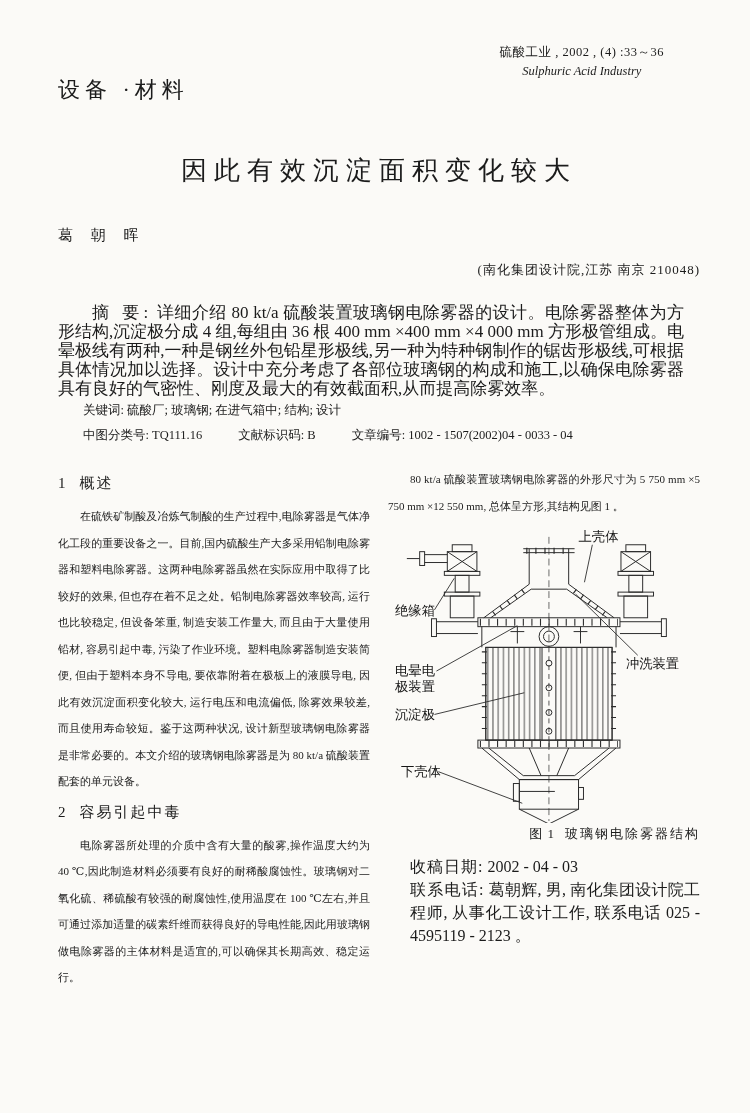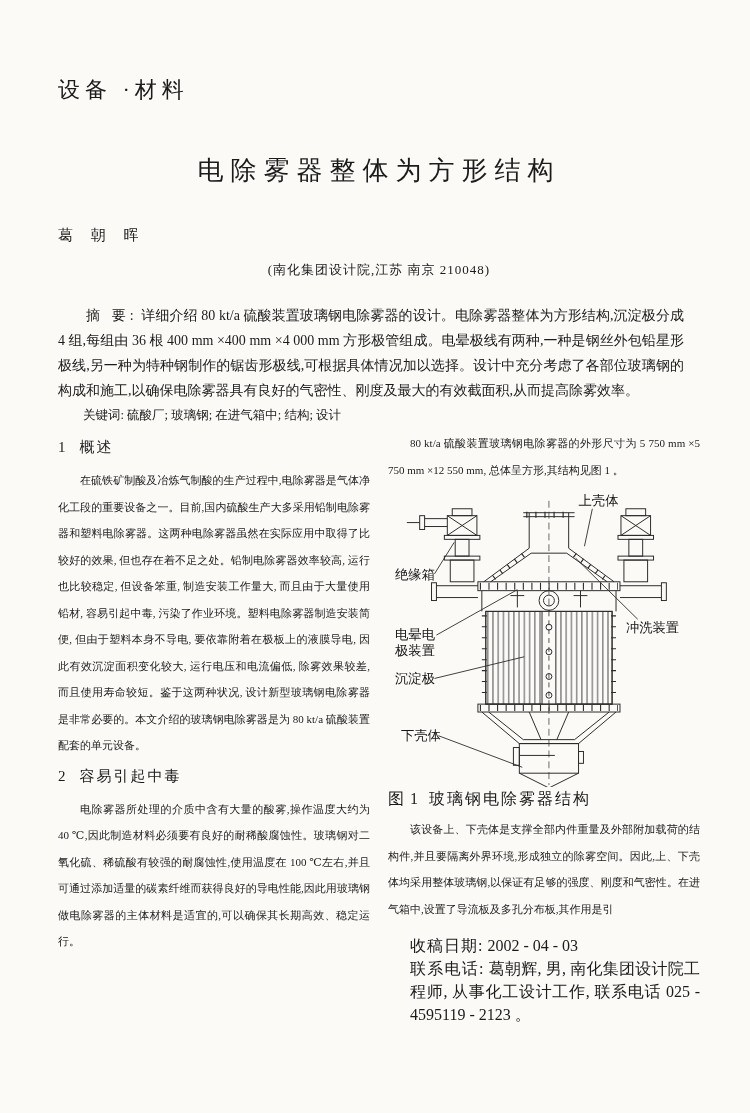--- a/index.html
+++ b/index.html
@@ -18,61 +18,66 @@
   }
   
   .page-header { display: flex; justify-content: space-between; align-items: flex-start; }
   .section-label { font-size: 22px; letter-spacing: 5px; margin-top: 31px; }
   .journal-info { text-align: center; margin-right: 36px; }
   .journal-cn { font-size: 12.5px; letter-spacing: 0.5px; }
   .journal-en { font-size: 12.5px; font-style: italic; margin-top: 3px; }
   
   .title { text-align: center; font-size: 26px; font-weight: normal; letter-spacing: 7px; margin: 48px 0 0 0; }
   .author { text-align: left; font-size: 15px; letter-spacing: 7px; margin-top: 38px; }
-  .affiliation { text-align: center; font-size: 13px; margin-top: 16px; letter-spacing: 1px; }
-  
-  .abstract { font-size: 14px; line-height: 25px; text-align: justify; text-indent: 2em; margin: 24px 16px 0 0; }
+  .affiliation { text-align: right; font-size: 13px; margin-top: 16px; letter-spacing: 1px; }
+  
+  .abstract { font-size: 17px; line-height: 19px; text-align: justify; text-indent: 2em; margin: 24px 16px 0 0; }
   .abstract .lbl { letter-spacing: 4px; }
   .keywords { font-size: 12.5px; line-height: 25px; text-indent: 2em; margin: 0; }
   .clc-line { font-size: 12.5px; line-height: 25px; text-indent: 2em; margin: 0; }
   .clc-line .pair { margin-right: 36px; }
   
-  .columns { display: flex; gap: 18px; margin-top: 2px; }
+  .columns { display: flex; gap: 18px; margin-top: 18px; }
   .col { width: 312px; }
   h2.sec { font-size: 15px; font-weight: normal; margin: 8px 0 10px 0; letter-spacing: 2px; }
   h2.sec .sec-no { margin-right: 14px; letter-spacing: 0; }
   .body-para { font-size: 11px; line-height: 26.5px; text-align: justify; text-indent: 2em; margin: 0; }
   .sec2-head { margin-top: 28px; }
   
   figure { margin: 8px 0 6px 0; padding: 0; }
-  figcaption { text-align: left; font-size: 16px; margin-top: 2px; letter-spacing: 2px; }
+  figcaption { text-align: right; font-size: 13px; margin-top: 2px; letter-spacing: 2px; }
   figcaption .fig-no { margin-right: 10px; letter-spacing: 1px; }
   svg { display: block; margin: 0 auto; }
   
   .footnote { font-size: 16px; line-height: 23px; margin-top: 12px; padding-left: 22px; }
   .footnote p { margin: 0; text-align: justify; }
   .footnote .fn-lbl { letter-spacing: 1px; }
 </style>
 </head>
 <body>
 
 <div class="page">
 
   <header class="page-header">
     <div class="section-label">设备 ·材料</div>
+    <div class="journal-info">
+      <div class="journal-cn">硫酸工业 , 2002 , (4) :33～36</div>
+      <div class="journal-en">Sulphuric Acid Industry</div>
+    </div>
   </header>
 
-  <h1 class="title">电除雾器整体为方形结构</h1>
+  <h1 class="title">因此有效沉淀面积变化较大</h1>
   <div class="author">葛 朝 晖</div>
   <div class="affiliation">(南化集团设计院,江苏 南京 210048)</div>
 
   <p class="abstract"><span class="lbl">摘  要:</span> <span>详细介绍 80 kt/a 硫酸装置玻璃钢电除雾器的设计。电除雾器整体为方形结构,沉淀极分成 4 组,每组由 36 根 400 mm ×400 mm ×4 000 mm 方形极管组成。电晕极线有两种,一种是钢丝外包铅星形极线,另一种为特种钢制作的锯齿形极线,可根据具体情况加以选择。设计中充分考虑了各部位玻璃钢的构成和施工,以确保电除雾器具有良好的气密性、刚度及最大的有效截面积,从而提高除雾效率。</span></p>
 
   <p class="keywords"><span class="lbl">关键词:</span> <span>硫酸厂; 玻璃钢; 在进气箱中; 结构; 设计</span></p>
 
+  <p class="clc-line"><span class="pair"><span>中图分类号:</span> <span>TQ111.16</span></span><span class="pair"><span>文献标识码:</span> <span>B</span></span><span class="pair"><span>文章编号:</span> <span>1002 - 1507(2002)04 - 0033 - 04</span></span></p>
 
   <div class="columns">
 
     <div class="col col-left">
       <h2 class="sec"><span class="sec-no">1</span><span>概述</span></h2>
       <p class="body-para">在硫铁矿制酸及冶炼气制酸的生产过程中,电除雾器是气体净化工段的重要设备之一。目前,国内硫酸生产大多采用铅制电除雾器和塑料电除雾器。这两种电除雾器虽然在实际应用中取得了比较好的效果, 但也存在着不足之处。铅制电除雾器效率较高, 运行也比较稳定, 但设备笨重, 制造安装工作量大, 而且由于大量使用铅材, 容易引起中毒, 污染了作业环境。塑料电除雾器制造安装简便, 但由于塑料本身不导电, 要依靠附着在极板上的液膜导电, 因此有效沉淀面积变化较大, 运行电压和电流偏低, 除雾效果较差, 而且使用寿命较短。鉴于这两种状况, 设计新型玻璃钢电除雾器是非常必要的。本文介绍的玻璃钢电除雾器是为 80 kt/a 硫酸装置配套的单元设备。</p>
       <h2 class="sec sec2-head"><span class="sec-no">2</span><span>容易引起中毒</span></h2>
       <p class="body-para">电除雾器所处理的介质中含有大量的酸雾,操作温度大约为 40 ℃,因此制造材料必须要有良好的耐稀酸腐蚀性。玻璃钢对二氧化硫、稀硫酸有较强的耐腐蚀性,使用温度在 100 ℃左右,并且可通过添加适量的碳素纤维而获得良好的导电性能,因此用玻璃钢做电除雾器的主体材料是适宜的,可以确保其长期高效、稳定运行。</p>
     </div>
 
@@ -191,21 +196,20 @@
             <text x="4" y="150">电晕电</text>
             <text x="4" y="166">极装置</text>
             <text x="4" y="195">沉淀极</text>
             <text x="238" y="143">冲洗装置</text>
             <text x="10" y="252">下壳体</text>
           </g>
         </svg>
         <figcaption><span class="fig-no">图 1</span><span>玻璃钢电除雾器结构</span></figcaption>
       </figure>
 
-      <p class="body-para">该设备上、下壳体是支撑全部内件重量及外部附加载荷的结构件,并且要隔离外界环境,形成独立的除雾空间。因此,上、下壳体均采用整体玻璃钢,以保证有足够的强度、刚度和气密性。在进气箱中,设置了导流板及多孔分布板,其作用是引</p>
 
       <div class="footnote">
         <p><span class="fn-lbl">收稿日期:</span> <span>2002 - 04 - 03</span></p>
         <p><span class="fn-lbl">联系电话:</span> <span>葛朝辉, 男, 南化集团设计院工程师, 从事化工设计工作, 联系电话 025 - 4595119 - 2123 。</span></p>
       </div>
     </div>
 
   </div>
 </div>
 

